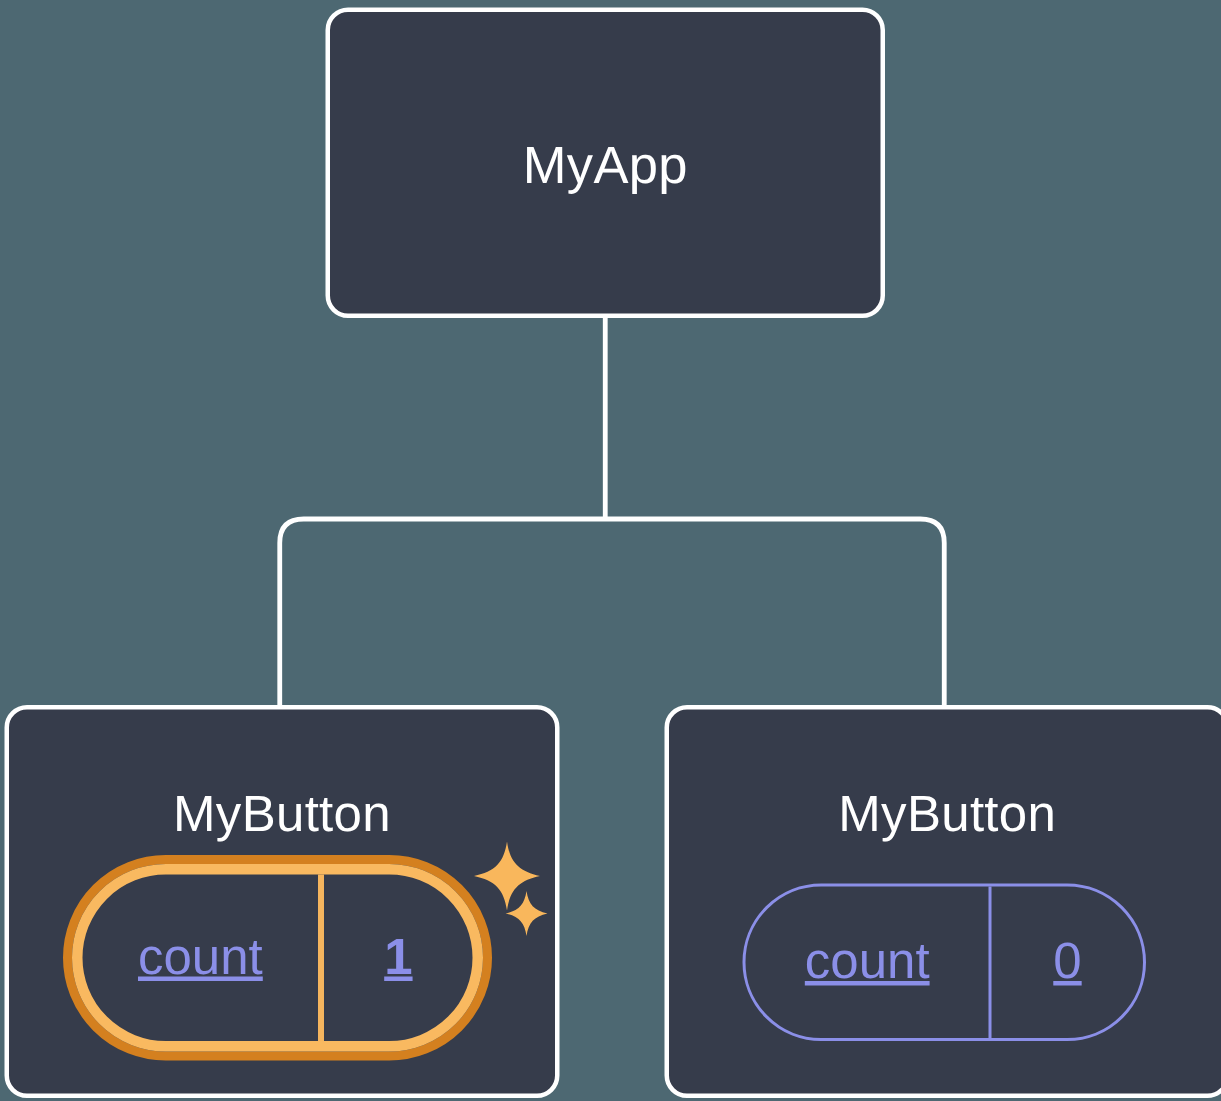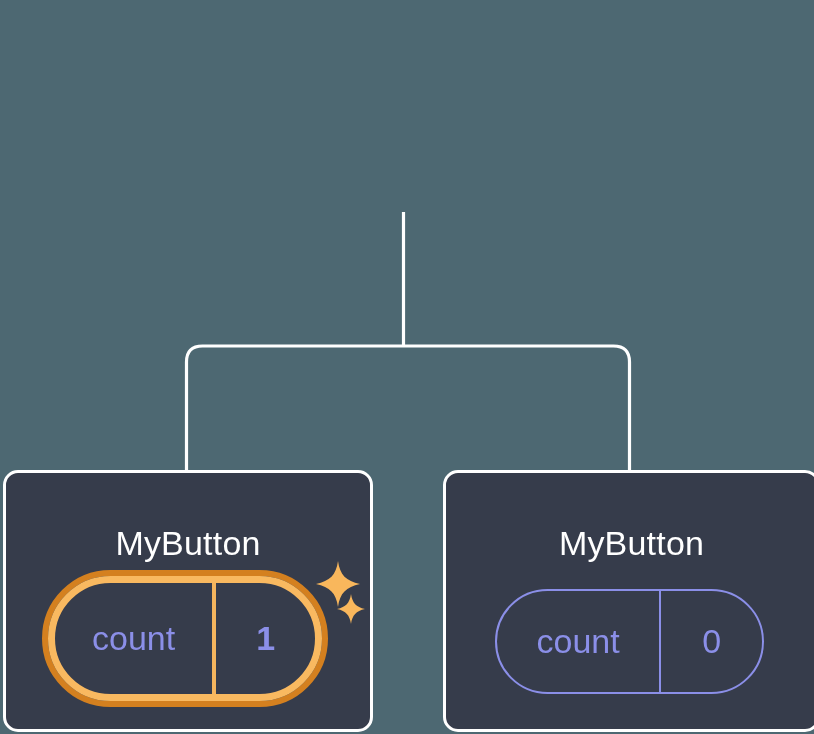--- a/index.html
+++ b/index.html
@@ -84,20 +84,21 @@
     position: absolute;
     box-sizing: border-box;
     display: flex;
     align-items: stretch;
   }
   .pill-key, .pill-val {
     display: flex;
     align-items: center;
     justify-content: center;
     box-sizing: border-box;
+    text-decoration: underline;
   }
 
   
   .pill.plain {
     border: 2px solid #8b8fe8;
     border-radius: 999px;
   }
   .pill.plain .pill-key {
     flex: 0 0 62%;
     border-right: 2px solid #8b8fe8;
@@ -176,20 +177,23 @@
 <div id="stage">
 
   <svg id="connectors" viewBox="0 0 814 734" width="814" height="734" fill="none">
 
     <path d="M 403.5 212 L 403.5 346" stroke="#ffffff" stroke-width="3.2" stroke-linecap="butt"></path>
 
     <path d="M 186.5 470 L 186.5 362 Q 186.5 346 202.5 346
              L 613.5 346 Q 629.5 346 629.5 362 L 629.5 470" stroke="#ffffff" stroke-width="3.2" stroke-linecap="butt" stroke-linejoin="round"></path>
   </svg>
 
+  <div class="card" id="card-myapp">
+    <div class="card-title">MyApp</div>
+  </div>
 
   <div class="card" id="card-btn-left">
     <div class="card-title">MyButton</div>
   </div>
 
   <div class="pill highlight" id="pill-left">
     <div class="ring-inner">
       <div class="pill-key">count</div>
       <div class="pill-val">1</div>
     </div>

